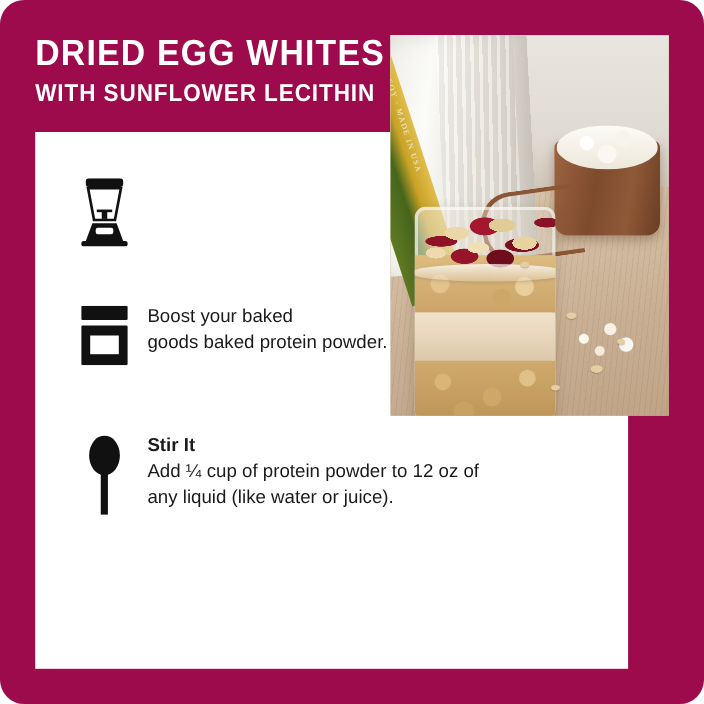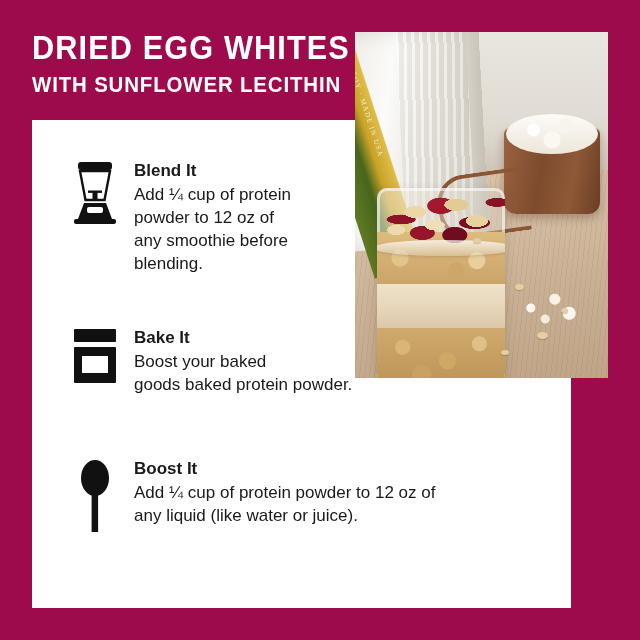--- a/index.html
+++ b/index.html
@@ -12,20 +12,21 @@
     overflow: hidden;
     font-family: "Liberation Sans", sans-serif;
   }
 
   .poster {
     position: relative;
     width: 640px;
     height: 640px;
     background: #9E0B4D;
     overflow: hidden;
+    border-radius: 22px;
   }
 
   
   .header {
     position: absolute;
     left: 32px;
     top: 30px;
     width: 330px;
   }
   .title {
@@ -319,53 +320,45 @@
           <svg width="46" height="62" viewBox="0 0 46 62" aria-hidden="true">
             <rect x="6" y="0" width="34" height="8" rx="3" fill="#111111"></rect>
             <path d="M8 9 H38 L32.5 38 H13.5 Z" fill="none" stroke="#111111" stroke-width="2.4"></path>
             <rect x="20.5" y="30" width="5" height="7" fill="#111111"></rect>
             <rect x="16" y="28.5" width="14" height="2.4" fill="#111111"></rect>
             <path d="M12 41 H34 L40 57 H6 Z" fill="#111111"></path>
             <rect x="15" y="45" width="16" height="6" rx="2" fill="#FFFFFF"></rect>
             <rect x="2" y="57" width="42" height="5" rx="2" fill="#111111"></rect>
           </svg>
         </div>
-        <div class="text-cell">
-          <div class="step-title">Blend It</div>
-          <div class="step-body">Add ¼ cup of protein
-powder to 12 oz of
-any smoothie before
-blending.</div>
-        </div>
       </div>
 
       <div class="step step-bake">
         <div class="icon-cell">
           <svg width="48" height="54" viewBox="0 0 48 54" aria-hidden="true">
             <rect x="3" y="0" width="42" height="13" rx="1" fill="#111111"></rect>
             <rect x="3" y="18" width="42" height="36" rx="1" fill="#111111"></rect>
             <rect x="11" y="27" width="26" height="17" fill="#FFFFFF"></rect>
           </svg>
         </div>
         <div class="text-cell">
-          <div class="step-title">Bake It</div>
           <div class="step-body">Boost your baked
 goods baked protein powder.</div>
         </div>
       </div>
 
       <div class="step step-stir">
         <div class="icon-cell">
           <svg width="34" height="72" viewBox="0 0 34 72" aria-hidden="true">
             <ellipse cx="17" cy="18" rx="14" ry="18" fill="#111111"></ellipse>
             <rect x="13.6" y="30" width="6.5" height="42" fill="#111111"></rect>
           </svg>
         </div>
         <div class="text-cell">
-          <div class="step-title">Boost It</div>
+          <div class="step-title">Stir It</div>
           <div class="step-body">Add ¼ cup of protein powder to 12 oz of
 any liquid (like water or juice).</div>
         </div>
       </div>
 
     </div>
   </div>
 
   <div class="photo">
     <div class="photo-inner">

